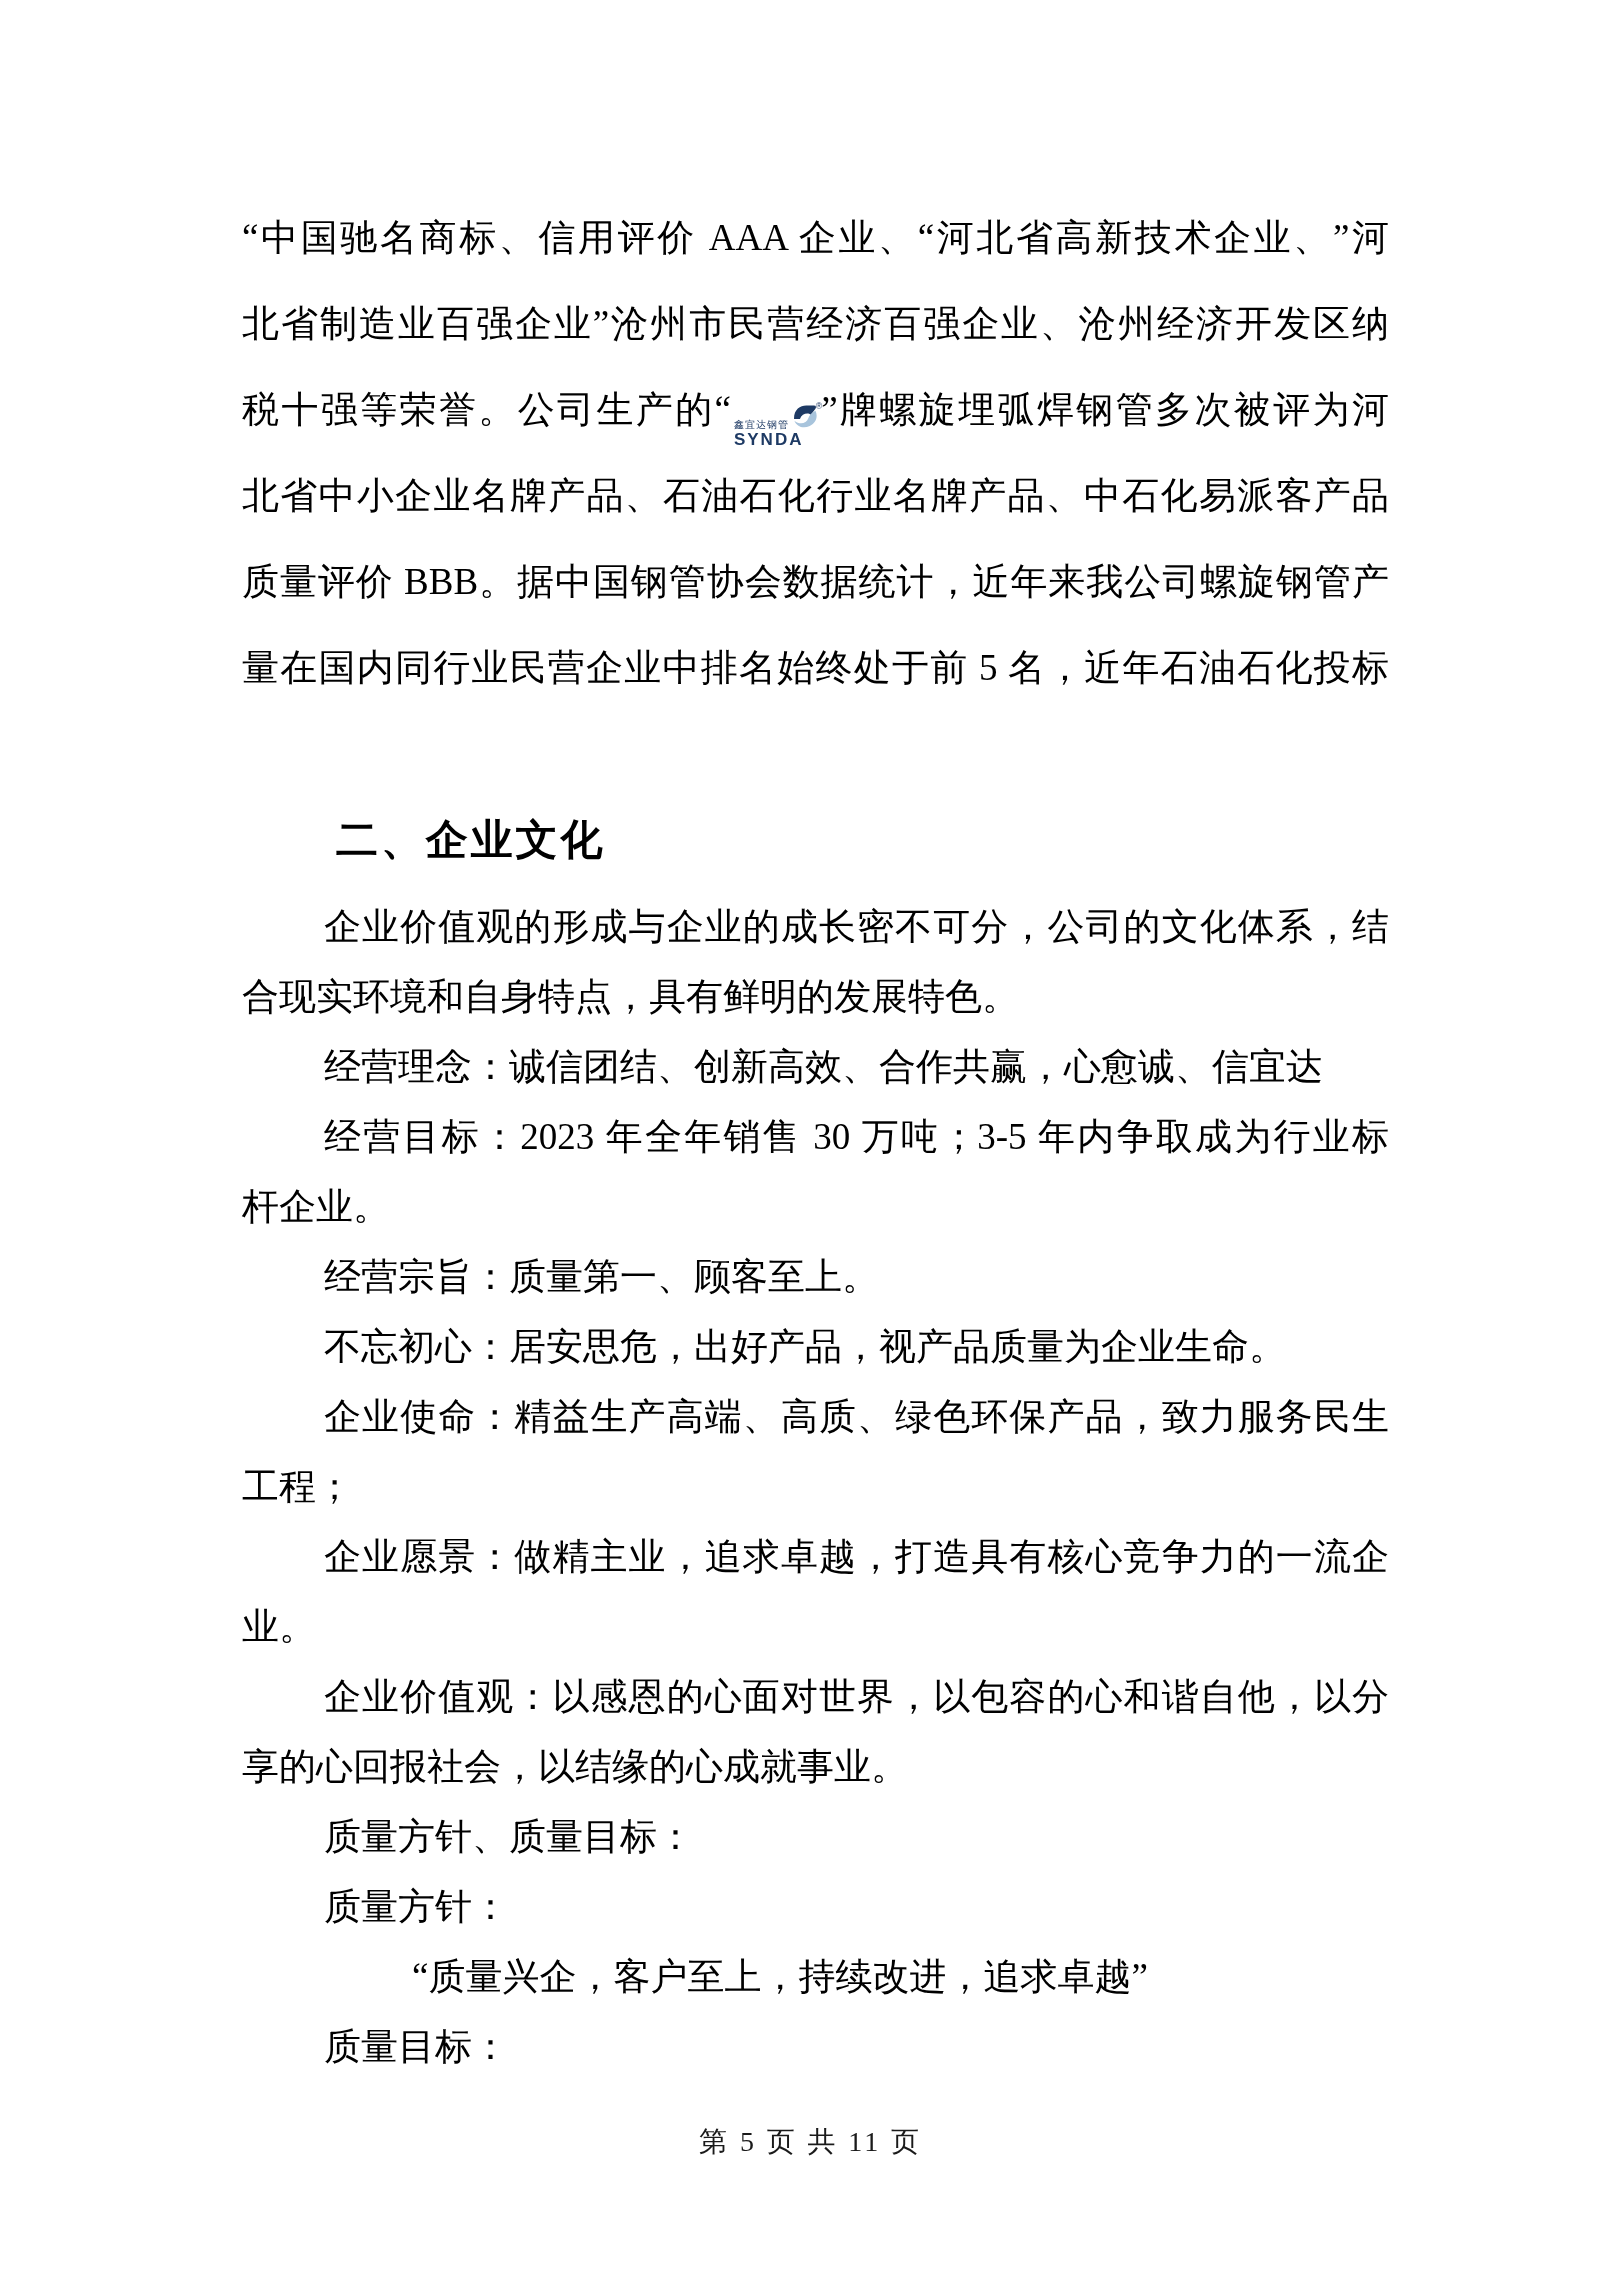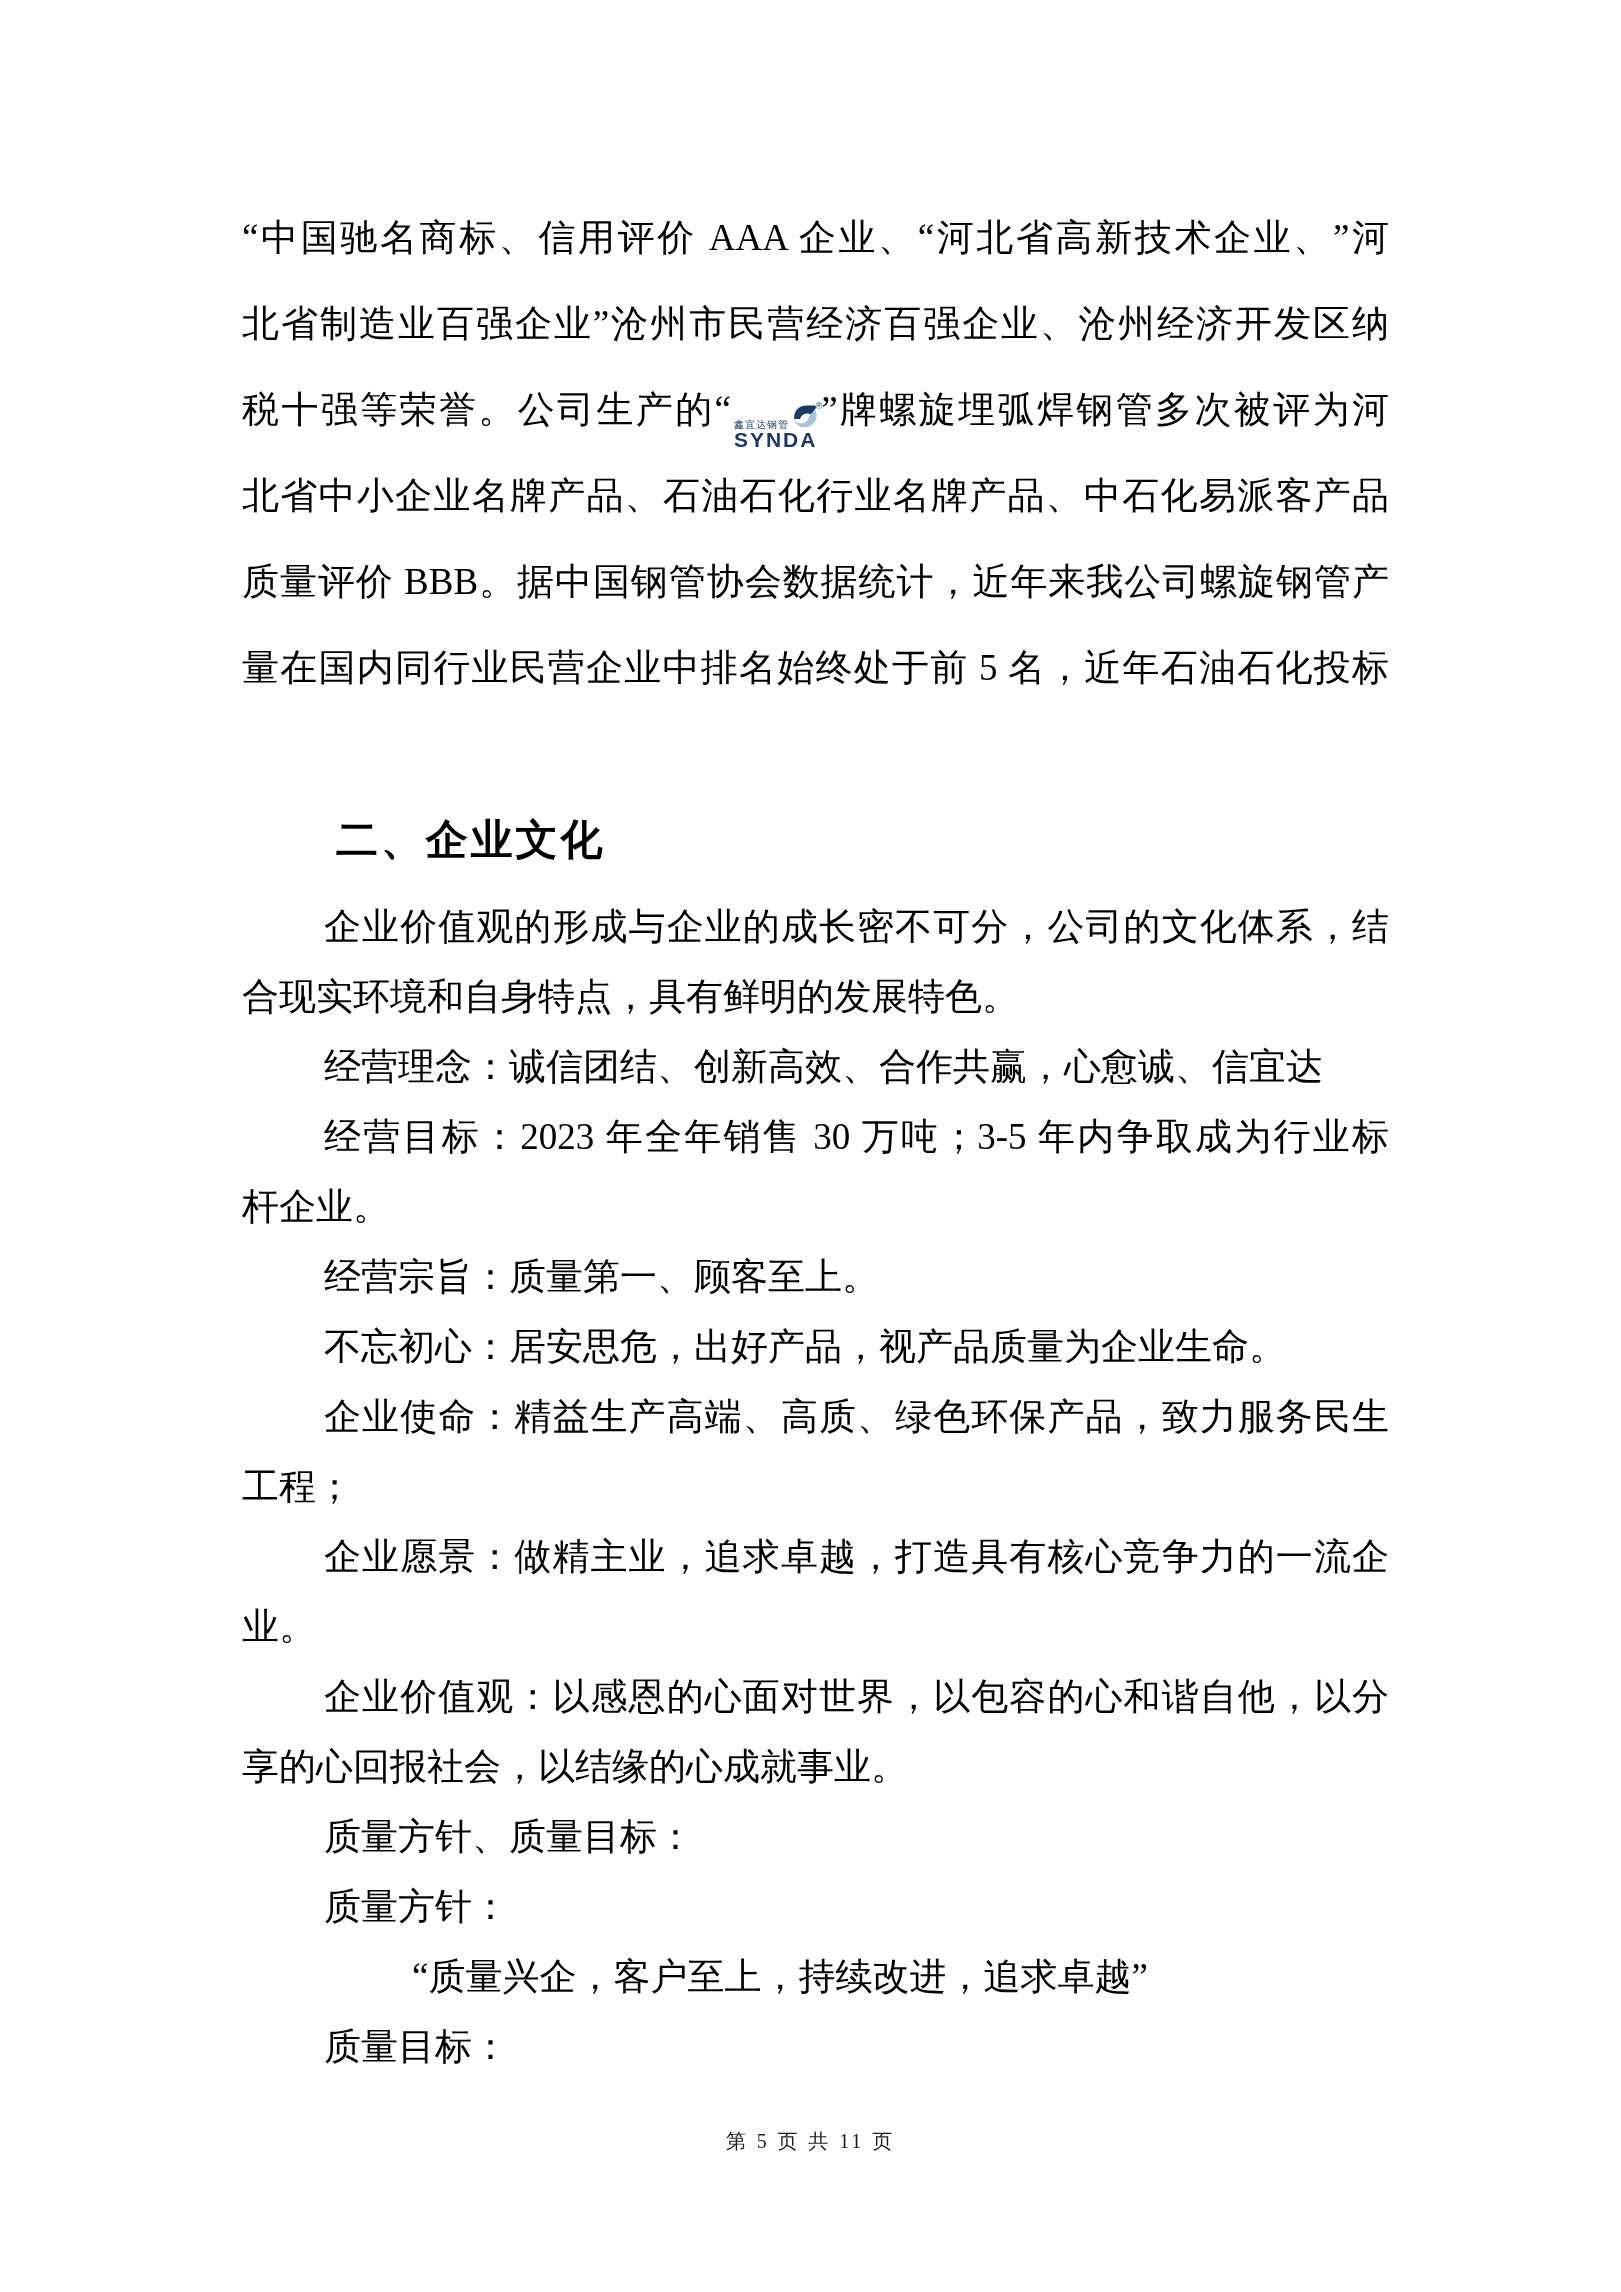--- a/index.html
+++ b/index.html
@@ -36,21 +36,21 @@
   .heading {
     position: absolute; top: 810px; left: 0; width: 100%;
     font-size: 42px; line-height: 59px; font-weight: bold;
     font-family: "Liberation Sans", "DejaVu Sans", sans-serif;
     text-indent: 94px;
     letter-spacing: 2.9px;
   }
   .footer {
     position: absolute; top: 2125px; left: 0; width: 1621px;
     text-align: center;
-    font-size: 20px; line-height: 33px;
+    font-size: 28px; line-height: 33px;
     color: #1a1a1a;
     letter-spacing: 2.9px;
   }
   
   .logo {
     display: inline-grid;
     grid-template-columns: auto auto;
     column-gap: 2.9px;
     vertical-align: -5.9px;
     position: relative;
@@ -61,21 +61,21 @@
     grid-row: 1; grid-column: 1;
     align-self: end;
     font-size: 10px; line-height: 10.8px;
     letter-spacing: 1px;
     color: #1e3a64;
     font-family: "Liberation Sans", "DejaVu Sans", sans-serif;
     white-space: nowrap;
   }
   .logo-en {
     grid-row: 2; grid-column: 1 / span 2;
-    font-size: 21px; line-height: 17.6px;
+    font-size: 17px; line-height: 17.6px;
     font-weight: bold; letter-spacing: 2px;
     color: #1e3a64;
     font-family: "Liberation Sans", "DejaVu Sans", sans-serif;
     white-space: nowrap;
   }
   .logo-swirl {
     grid-row: 1; grid-column: 2;
     width: 26.5px; height: 26.5px;
     margin-top: -9.8px;
     align-self: end;

